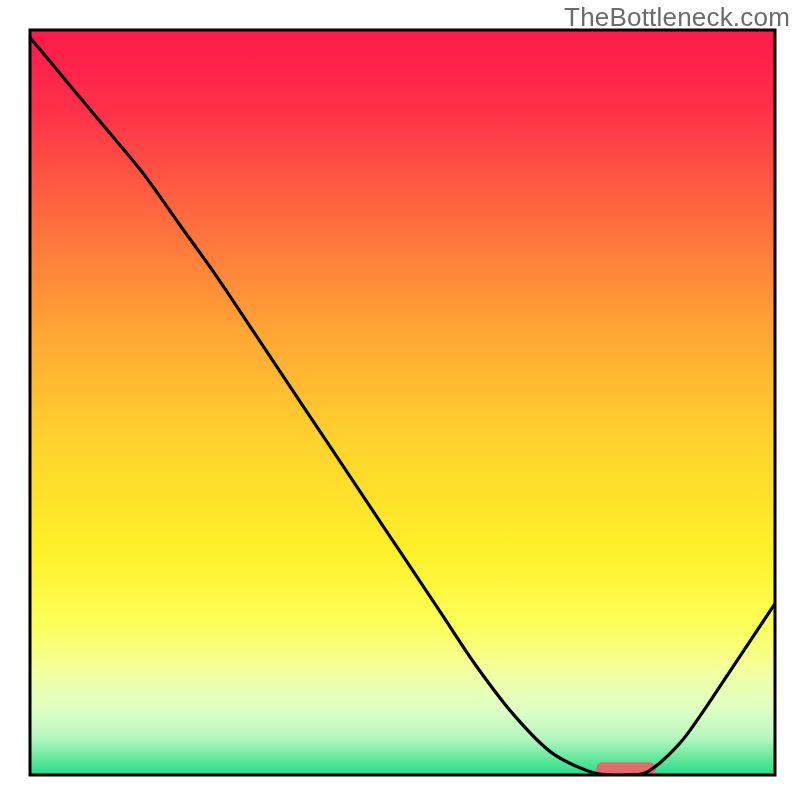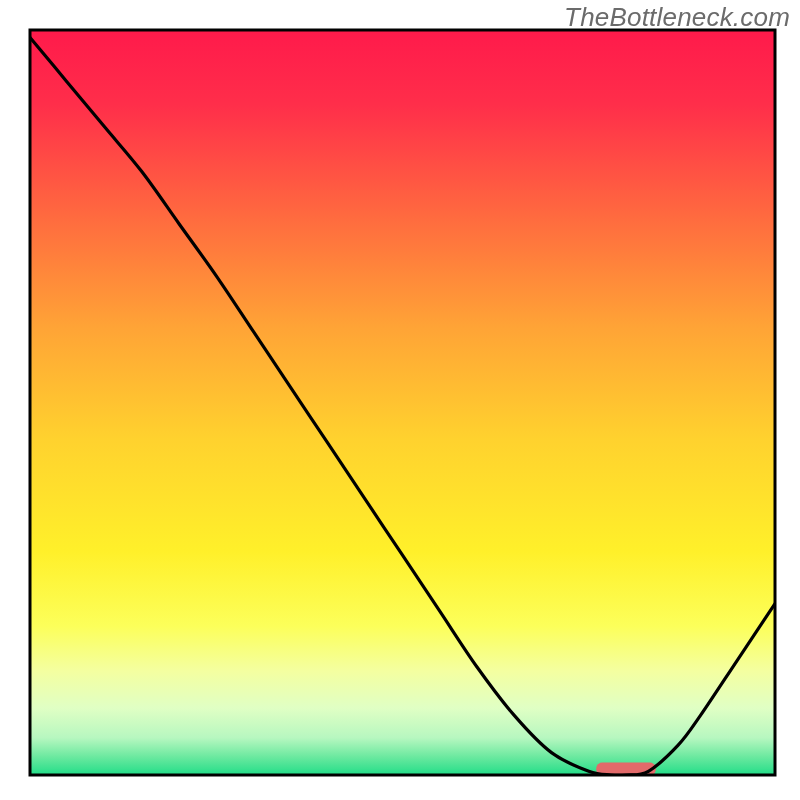--- a/index.html
+++ b/index.html
@@ -8,21 +8,20 @@
     width: 800px;
     height: 800px;
     background: #ffffff;
     font-family: Arial, Helvetica, sans-serif;
     overflow: hidden;
   }
   .wrap {
     position: relative;
     width: 800px;
     height: 800px;
-    font-style: italic;
   }
   .watermark {
     position: absolute;
     top: 2px;
     right: 10px;
     color: #6b6b6b;
     font-size: 26px;
     font-weight: 500;
     letter-spacing: 0.2px;
   }

